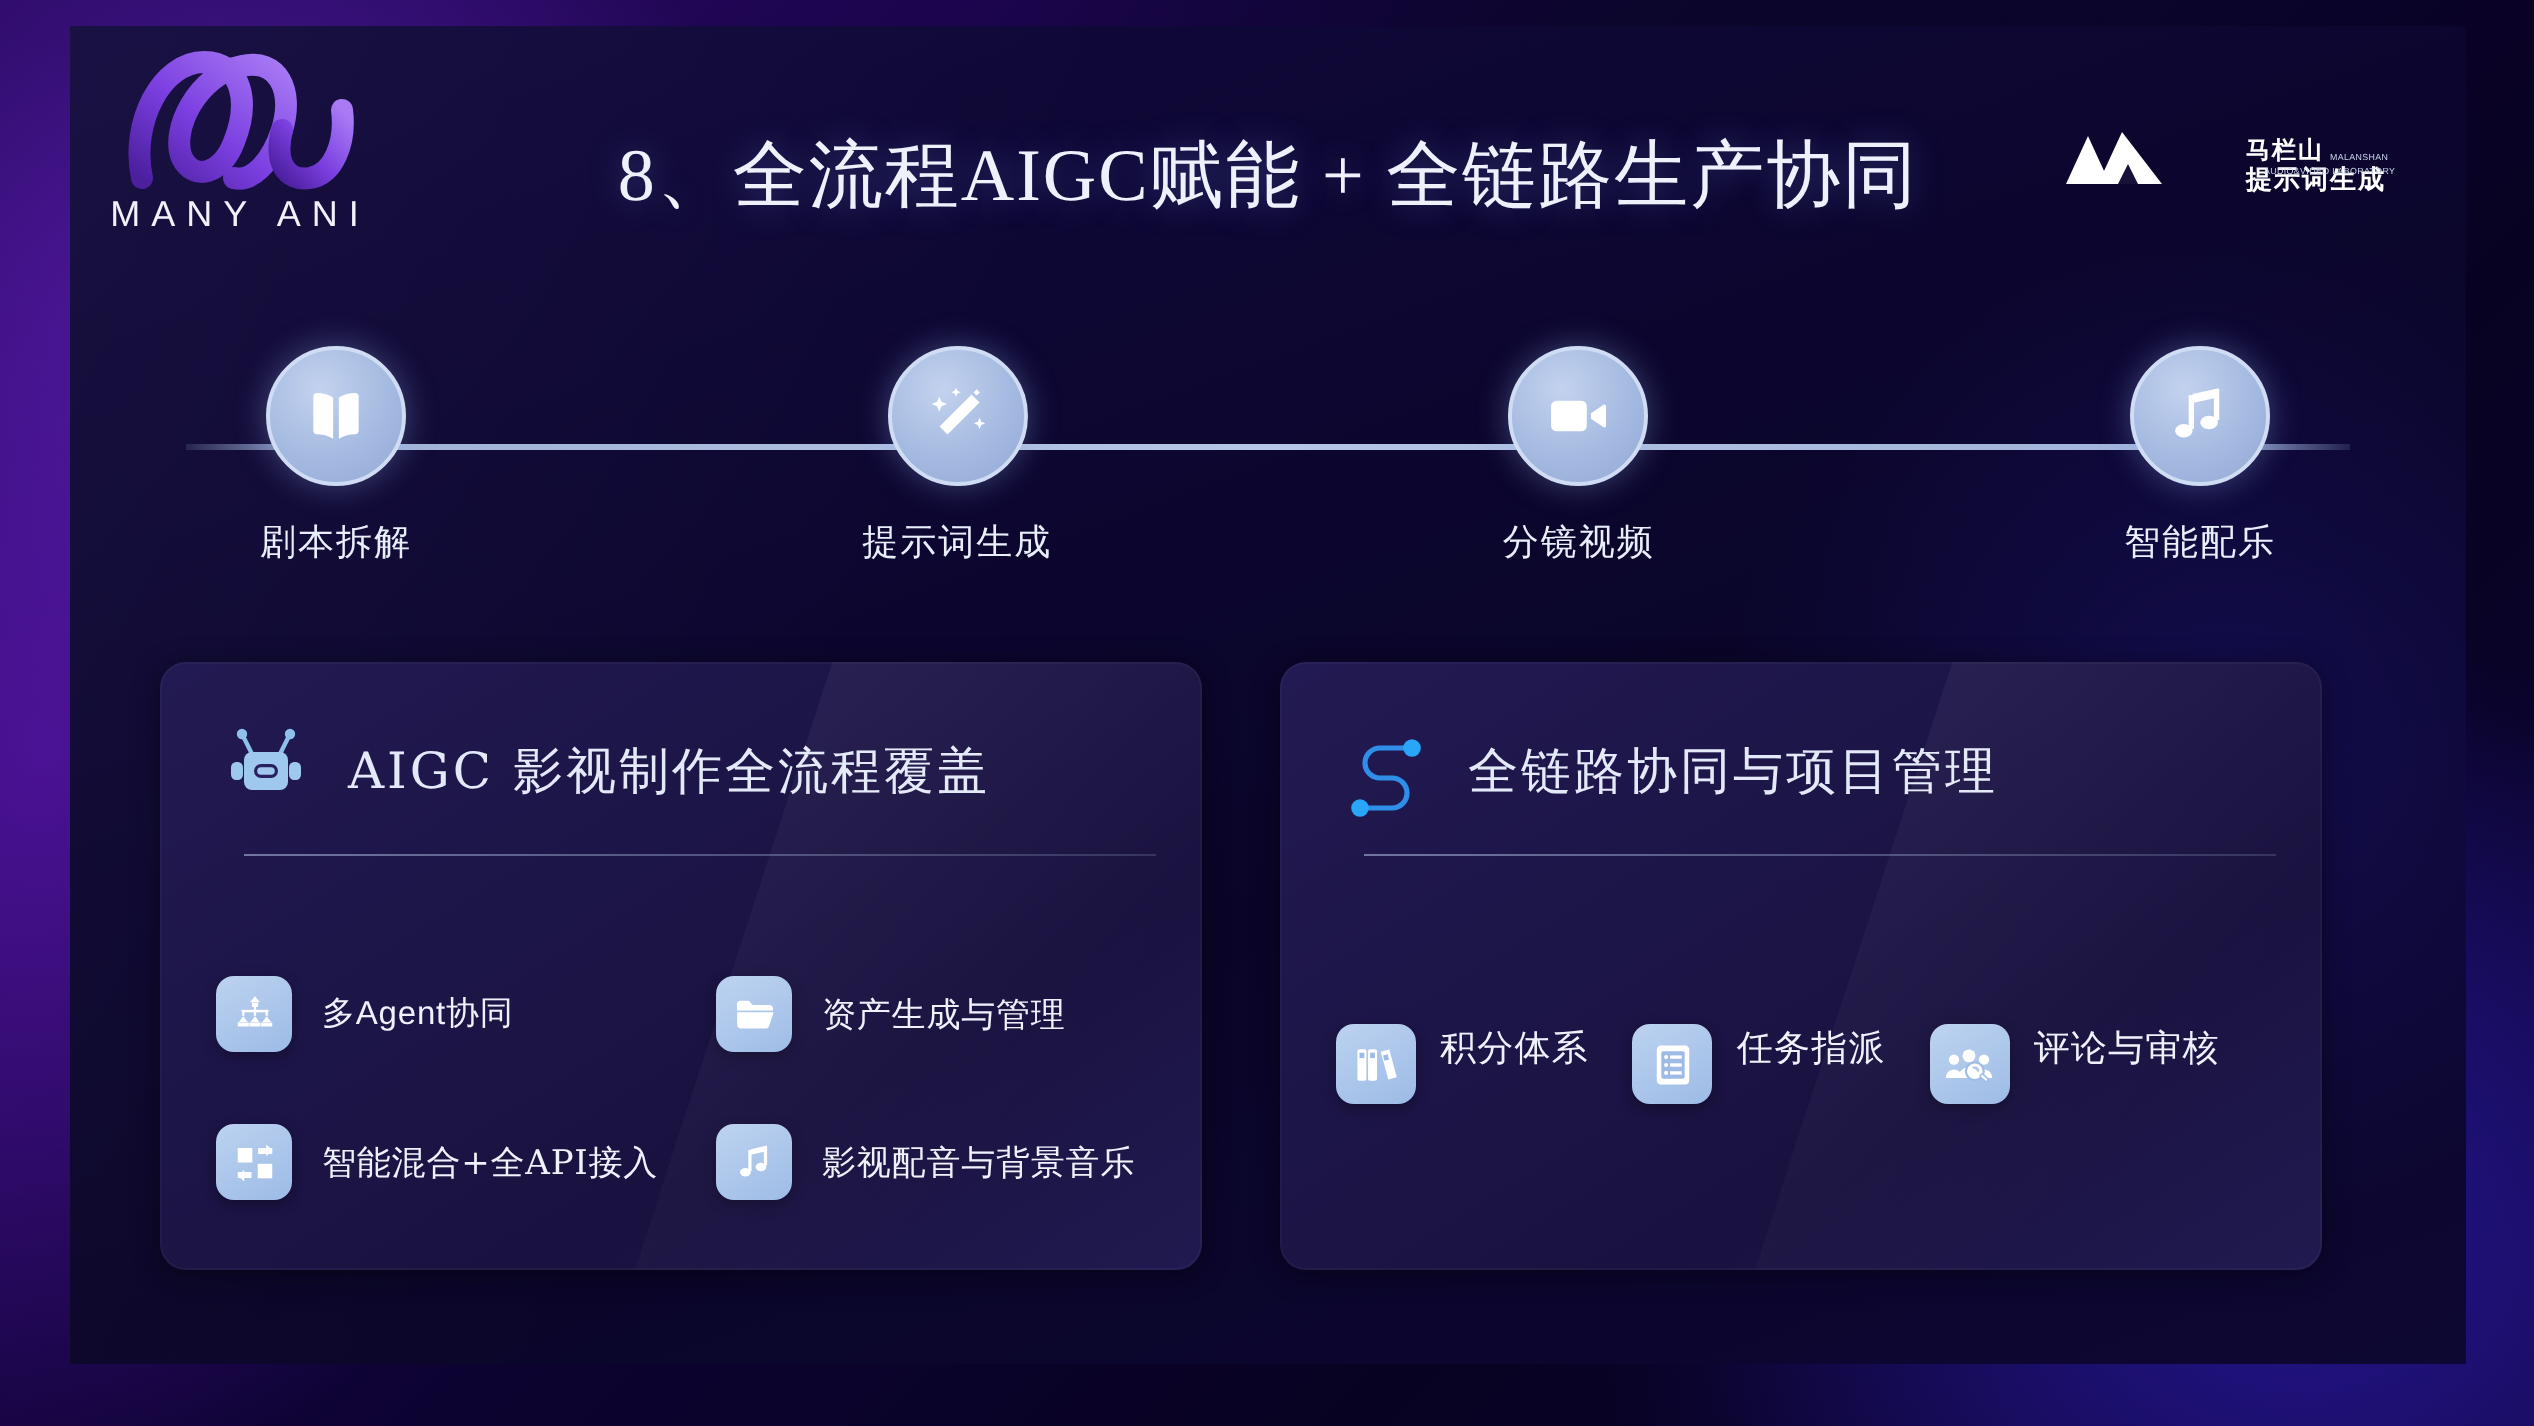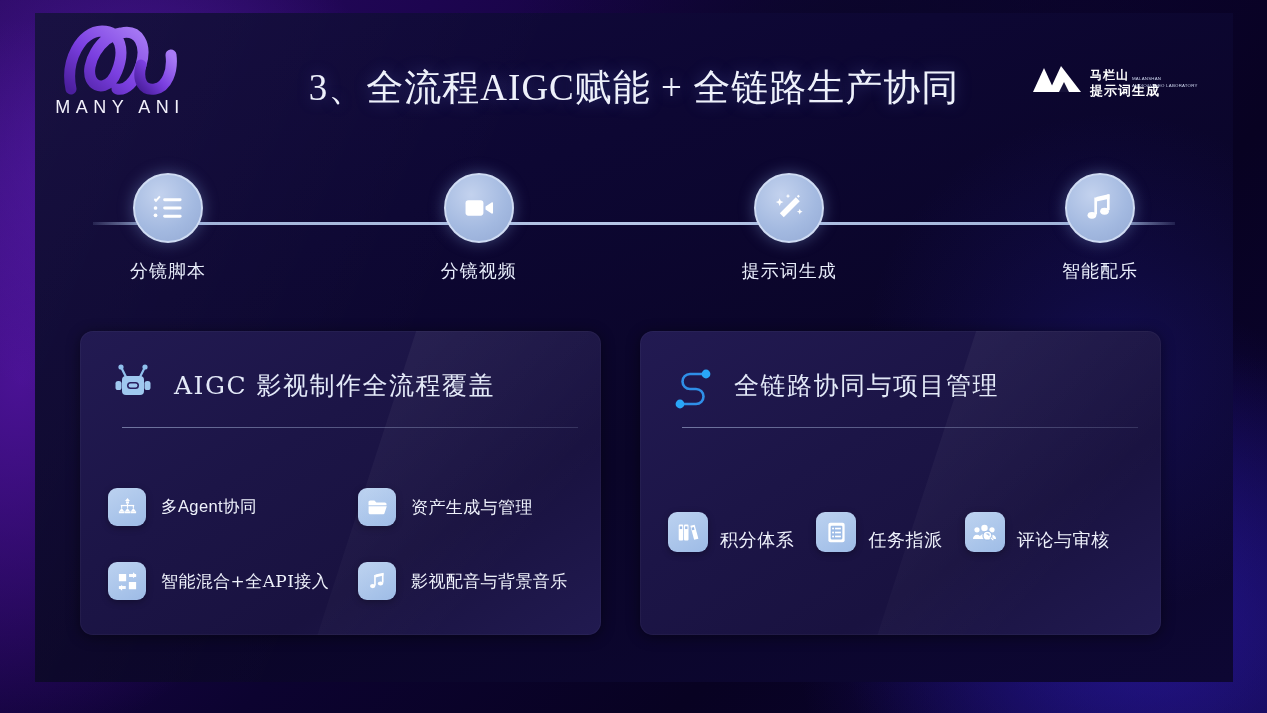--- a/index.html
+++ b/index.html
@@ -83,21 +83,21 @@
   #brand-right .ms-cn1, #brand-right .ms-cn2 {
     color:#ffffff; font-weight:bold; letter-spacing:1px;
     font-family:"DejaVu Sans",sans-serif;
   }
   #brand-right .ms-cn1 { font-size:12px; }
   #brand-right .ms-cn2 { font-size:13px; margin-top:3px; }
   #brand-right .ms-en1, #brand-right .ms-en2 {
     color:#cdd6ee; font-size:4.4px; letter-spacing:.2px;
     font-family:"Liberation Sans",sans-serif;
   }
-  #brand-right .ms-row { display:flex; align-items:flex-end; gap:3px; }
+  #brand-right .ms-row { display:flex; align-items:flex-end; gap:3px;margin-left:33px; }
 
   
   #timeline { position:absolute; left:0; top:160px; width:1198px; height:135px; }
   #timeline .rail {
     position:absolute; left:58px; top:49px; width:1082px; height:3px;
     background:linear-gradient(90deg, rgba(150,170,215,.15) 0%, #9fb2d8 6%, #b6c6e6 50%, #9fb2d8 94%, rgba(150,170,215,.15) 100%);
   }
   #timeline .nodes {
     position:absolute; left:58px; top:0; width:1082px; height:135px;
     display:flex; justify-content:space-between; align-items:flex-start;
@@ -162,21 +162,21 @@
   }
   .tile svg { width:23px; height:23px; fill:#ffffff; }
   .feat-label {
     color:#eef1fb; font-size:17px; letter-spacing:.4px;
     font-family:"DejaVu Serif","Liberation Serif",serif; white-space:nowrap;
   }
   .feat-label.sans { font-family:"Liberation Sans","DejaVu Sans",sans-serif; font-size:16.5px; }
 
   
   .chip-row { margin-top:84px; display:flex; align-items:center; gap:22px; }
-  .chip { display:flex; align-items:flex-end; gap:12px; }
+  .chip { display:flex; align-items:flex-start; gap:12px; }
   .chip .tile { width:40px; height:40px; border-radius:9px; }
   .chip .tile svg { width:25px; height:25px; }
   .chip-label {
     color:#eef1fb; font-size:18px; letter-spacing:.6px;
     font-family:"DejaVu Serif","Liberation Serif",serif; white-space:nowrap;
   }
 </style>
 </head>
 <body>
 
@@ -197,21 +197,21 @@
             <stop offset="45%" stop-color="#7b3fe0"></stop>
             <stop offset="100%" stop-color="#a87bf5"></stop>
           </linearGradient>
         </defs>
         <path d="M16 68 C10 40 26 10 47 10 C66 10 70 30 62 50 C56 66 42 70 36 58 C30 44 44 16 66 12 C84 8 92 24 86 44 C80 62 70 70 62 68" fill="none" stroke="url(#gMark)" stroke-width="11" stroke-linecap="round"></path>
         <path d="M86 44 C82 60 88 70 100 68 C112 66 118 50 116 34" fill="none" stroke="url(#gMark)" stroke-width="11" stroke-linecap="round"></path>
       </svg>
       <div class="wordmark">MANY ANI</div>
     </div>
 
-    <div id="slide-title">3、全流程AIGC赋能 + 全链路生产协同</div>
+    <div id="slide-title">8、全流程AIGC赋能 + 全链路生产协同</div>
 
     <div id="brand-right">
       <svg class="ms-mark" viewBox="0 0 52 30">
         <path d="M2 28 L13 4 L24 28 Z" fill="#ffffff"></path>
         <path d="M18 28 L30 2 L50 28 Z" fill="#ffffff"></path>
         <path d="M28 28 L33 18 L38 28 Z" fill="#16123a"></path>
       </svg>
       <div class="ms-text">
         <div class="ms-row">
           <span class="ms-cn1">马栏山</span>
@@ -223,56 +223,52 @@
         <div class="ms-row" style="margin-top:-13px;margin-left:42px;">
           <span class="ms-en2">AUDIO&amp;VIDEO LABORATORY</span>
         </div>
       </div>
     </div>
 
     <div id="timeline">
       <div class="rail"></div>
       <div class="nodes">
 
-
         <div class="tl-node">
           <div class="tl-circle">
             <svg viewBox="0 0 24 24">
-              <path d="M2.2 6.6l1.3 1.4L6.8 4.3l-1-1-2.3 2.5-.6-.7-.7.5z"></path>
-              <circle cx="3.2" cy="12" r="1.3"></circle>
-              <circle cx="3.2" cy="17.2" r="1.3"></circle>
-              <rect x="8.6" y="5.1" width="13" height="2.1" rx="1"></rect>
-              <rect x="8.6" y="10.9" width="13" height="2.1" rx="1"></rect>
-              <rect x="8.6" y="16.7" width="13" height="2.1" rx="1"></rect>
-            </svg>
-          </div>
-          <div class="tl-label">分镜脚本</div>
-        </div>
-
-        <div class="tl-node">
-          <div class="tl-circle">
-            <svg viewBox="0 0 24 24">
-              <rect x="2.5" y="6.6" width="12.6" height="10.8" rx="2"></rect>
-              <path d="M16.6 11l4.3-2.9c.4-.3 1 0 1 .5v6.8c0 .5-.6.8-1 .5l-4.3-2.9V11z"></path>
-            </svg>
-          </div>
-          <div class="tl-label">分镜视频</div>
-        </div>
+              <path d="M11 5.5c-1.8-1.1-3.8-1.6-5.8-1.6-.7 0-1.2.5-1.2 1.2v12.1c0 .7.5 1.2 1.2 1.2 2 0 4 .5 5.8 1.6V5.5z"></path>
+              <path d="M13 5.5c1.8-1.1 3.8-1.6 5.8-1.6.7 0 1.2.5 1.2 1.2v12.1c0 .7-.5 1.2-1.2 1.2-2 0-4 .5-5.8 1.6V5.5z"></path>
+            </svg>
+          </div>
+          <div class="tl-label">剧本拆解</div>
+        </div>
+
 
         <div class="tl-node">
           <div class="tl-circle">
             <svg viewBox="0 0 24 24">
               <path d="M16.8 4.4l2.8 2.8L8.3 18.5 5.5 15.7 16.8 4.4z"></path>
               <path d="M18.6 2.6l1.1 1.1-1.1 1.1-1.1-1.1 1.1-1.1z"></path>
               <path d="M5.4 5.1l.8 1.9 1.9.8-1.9.8-.8 1.9-.8-1.9L2.7 7.8l1.9-.8.8-1.9z"></path>
               <path d="M19.6 12.6l.6 1.4 1.4.6-1.4.6-.6 1.4-.6-1.4-1.4-.6 1.4-.6.6-1.4z"></path>
               <path d="M11.3 2l.5 1.1 1.1.5-1.1.5-.5 1.1-.5-1.1L9.7 3.6l1.1-.5.5-1.1z"></path>
             </svg>
           </div>
           <div class="tl-label">提示词生成</div>
+        </div>
+
+        <div class="tl-node">
+          <div class="tl-circle">
+            <svg viewBox="0 0 24 24">
+              <rect x="2.5" y="6.6" width="12.6" height="10.8" rx="2"></rect>
+              <path d="M16.6 11l4.3-2.9c.4-.3 1 0 1 .5v6.8c0 .5-.6.8-1 .5l-4.3-2.9V11z"></path>
+            </svg>
+          </div>
+          <div class="tl-label">分镜视频</div>
         </div>
 
         <div class="tl-node">
           <div class="tl-circle">
             <svg viewBox="0 0 24 24">
               <path d="M9.4 4.2l9.2-2v3.2l-9.2 2V4.2z"></path>
               <rect x="8" y="4.6" width="1.9" height="12"></rect>
               <rect x="16.9" y="2.5" width="1.9" height="11"></rect>
               <ellipse cx="6.3" cy="17.2" rx="3.1" ry="2.4"></ellipse>
               <ellipse cx="15.2" cy="14.3" rx="3.1" ry="2.4"></ellipse>

